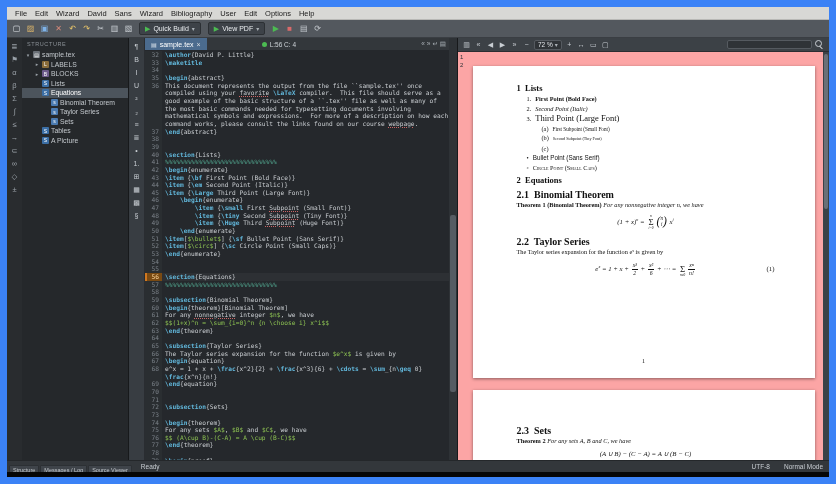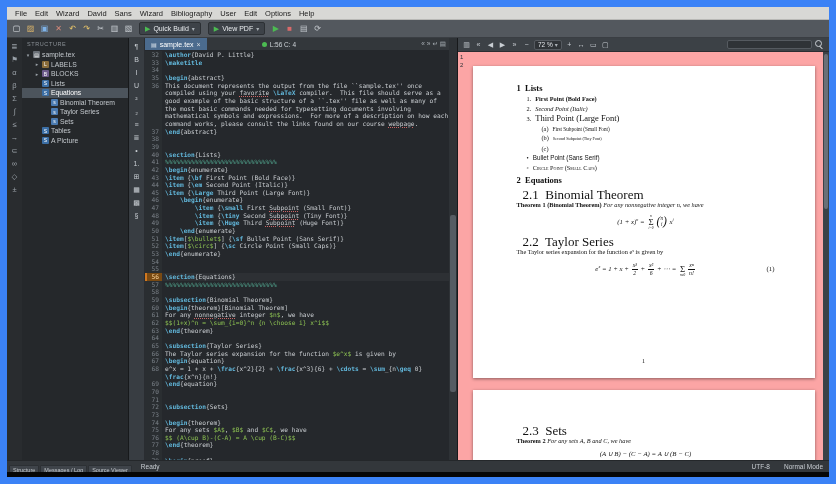--- a/index.html
+++ b/index.html
@@ -80,21 +80,21 @@
   .pitem.indent1{margin-left:15px;}
   .marker{flex:none;}
   .st-bold{font-weight:bold;}
   .st-italic{font-style:italic;}
   .st-large{font-size:8.5px;}
   .st-small{font-size:5.2px;}
   .st-tiny{font-size:4.2px;}
   .st-huge{font-size:13.5px;line-height:15px;}
   .st-sans{font-family:"Liberation Sans",sans-serif;}
   .st-smallcaps{font-variant:small-caps;}
-  .psub{font-size:13px;font-weight:normal;margin:7px 6px 2px;white-space:pre;}
+  .psub{font-size:10px;font-weight:bold;margin:7px 0 2px;white-space:pre;}
   .pthm .lbl{font-weight:bold;}
   .pthm .txt{font-style:italic;}
   .plead{margin-top:1px;}
   .pformula{text-align:center;font-style:italic;margin:5px 0;font-size:6.8px;position:relative;}
   .pformula sup{font-size:.62em;}
   .eqnum{position:absolute;right:0;top:50%;transform:translateY(-50%);font-style:normal;}
   .frac{display:inline-flex;flex-direction:column;text-align:center;vertical-align:middle;font-size:.85em;line-height:1.15;margin:0 1px;}
   .frac .num{border-bottom:.5px solid #111;padding:0 1px;}
   .bigop{display:inline-flex;flex-direction:column;align-items:center;vertical-align:middle;margin:0 2px;line-height:1;}
   .bigop .op{font-size:1.3em;font-style:normal;}

